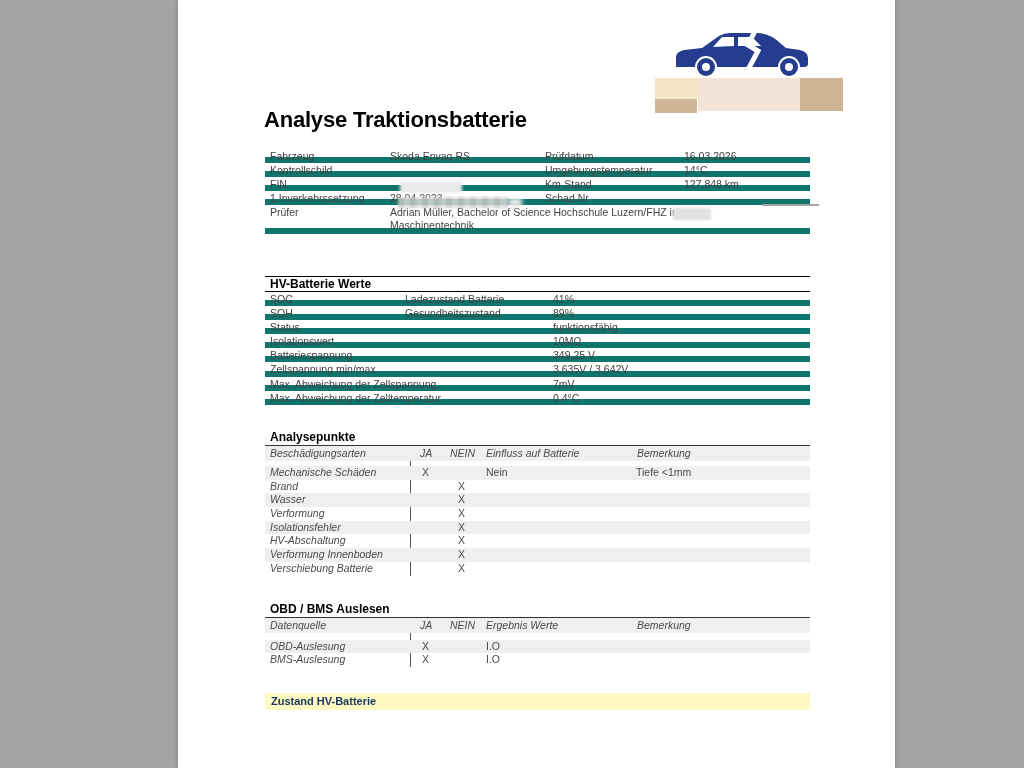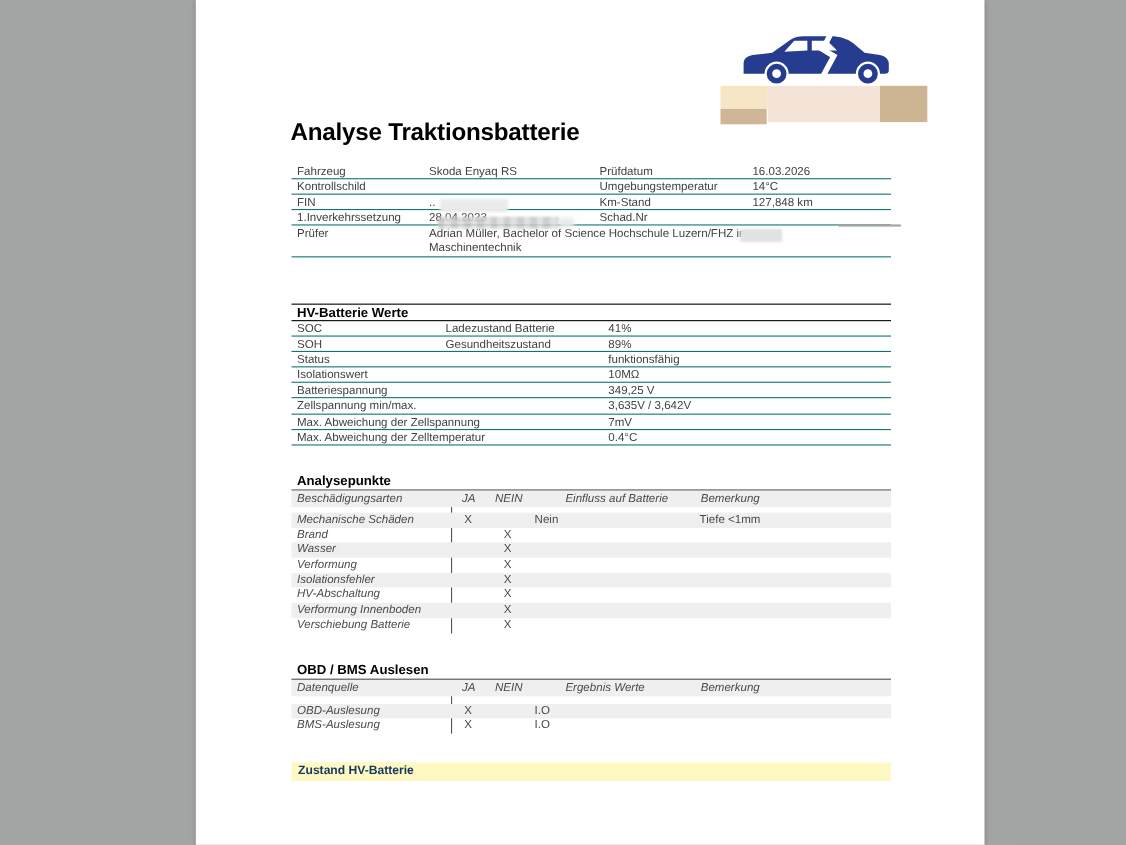--- a/index.html
+++ b/index.html
@@ -9,41 +9,41 @@
   .abs{position:absolute;}
   
   .doc-title{position:absolute;left:86px;top:107px;font-size:22px;font-weight:bold;
     color:#000;letter-spacing:-0.2px;text-align:center;}
   
   .blk{position:absolute;}
   
   .tbl{position:absolute;width:545px;}
   .sec-head{height:14px;line-height:14px;border-top:1.5px solid #000;border-bottom:1.5px solid #000;
     font-size:12px;font-weight:bold;color:#000;padding-left:5px;box-sizing:content-box;}
-  .r{position:relative;height:14px;border-bottom:1px solid #0f766e;font-size:10.5px;
+  .r{position:relative;height:14px;border-bottom:6px solid #0f766e;font-size:10.5px;
     color:#424242;line-height:14px;box-sizing:border-box;}
   .r.tall{height:29px;}
   .r span{position:absolute;top:0;white-space:nowrap;}
   .c1{left:5px;} .c2{left:125px;} .c3{left:280px;} .c4v{left:419px;}
   .d1{left:5px;} .d2{left:140px;} .d3{left:288px;}
   .wrapval{position:absolute;left:125px;top:1px;width:330px;line-height:13px;
     font-size:10.5px;color:#424242;}
   
   .sec-title{height:15px;line-height:14px;border-bottom:1.5px solid #333;font-size:12px;
     font-weight:bold;color:#000;padding-left:5px;}
   .hrow{position:relative;height:14.5px;background:#efefef;font-size:10.5px;color:#4a4a4a;
     font-style:italic;line-height:14.5px;}
   .hrow span,.arow span{position:absolute;top:0;white-space:nowrap;}
   .spacer{height:5.5px;}
   .spacer4{height:7px;}
   .arow{position:relative;height:13.7px;font-size:10.5px;color:#4a4a4a;line-height:13.7px;padding-left:20px;}
   .arow.h135{height:13.5px;}
   .arow.stripe{background:#efefef;}
   .lab{left:5px;font-style:italic;}
-  .hja{left:155px;} .hnein{left:185px;} .hc4{left:221px;margin-left:28px;} .hc5{left:372px;}
+  .hja{left:155px;} .hnein{left:185px;} .hc4{left:221px;} .hc5{left:372px;}
   .xja{left:157px;font-style:normal;} .xnein{left:193px;font-style:normal;}
   .vc4{left:221px;font-style:normal;} .vc5{left:371px;font-style:normal;}
   .vline{position:absolute;left:145px;width:1px;background:#555;}
   
   .blur1{position:absolute;left:222px;top:181px;width:62px;height:12px;background:#ebebeb;filter:blur(1.5px);}
   .blur2{position:absolute;left:220px;top:197px;width:110px;height:11px;
     background:repeating-linear-gradient(90deg,#c6c6c6 0 6px,#dcdcdc 6px 12px);filter:blur(1px);opacity:.85;}
   .blur2b{position:absolute;left:330px;top:198px;width:14px;height:9px;background:#e9e9e9;filter:blur(2px);}
   .blur3{position:absolute;left:495px;top:208px;width:38px;height:12px;background:#e2e2e2;filter:blur(1px);}
   .patch{position:absolute;left:567px;top:205.5px;width:73px;height:6px;background:#ffffff;}

